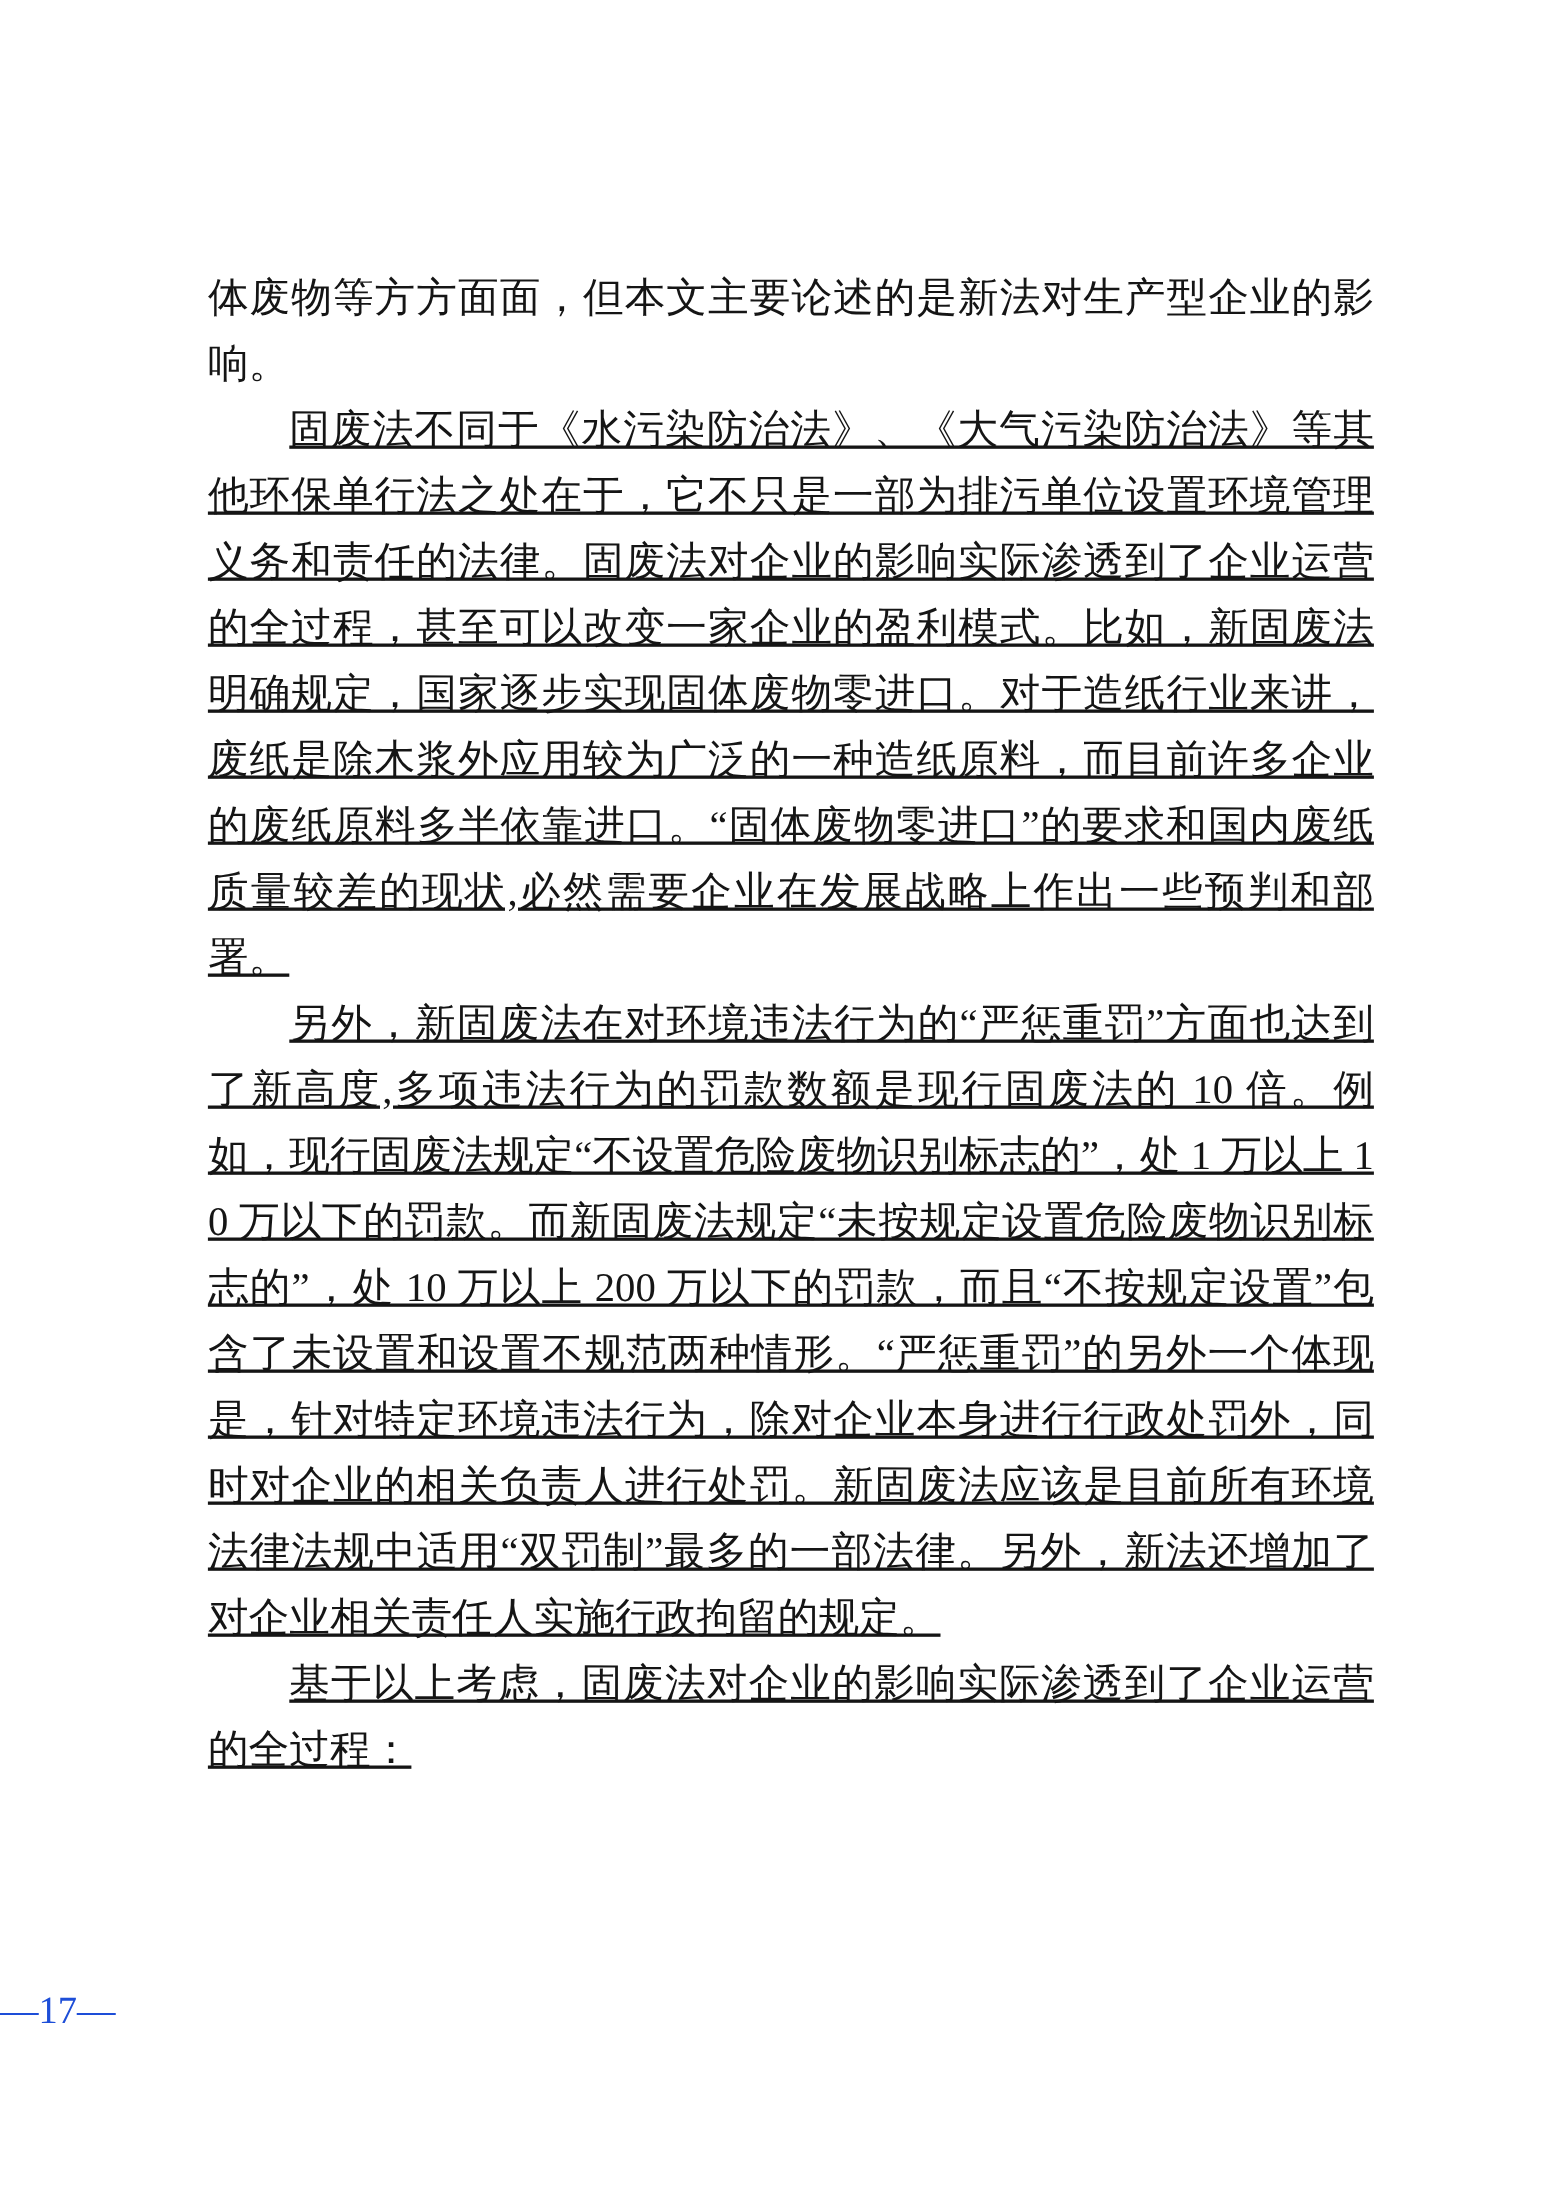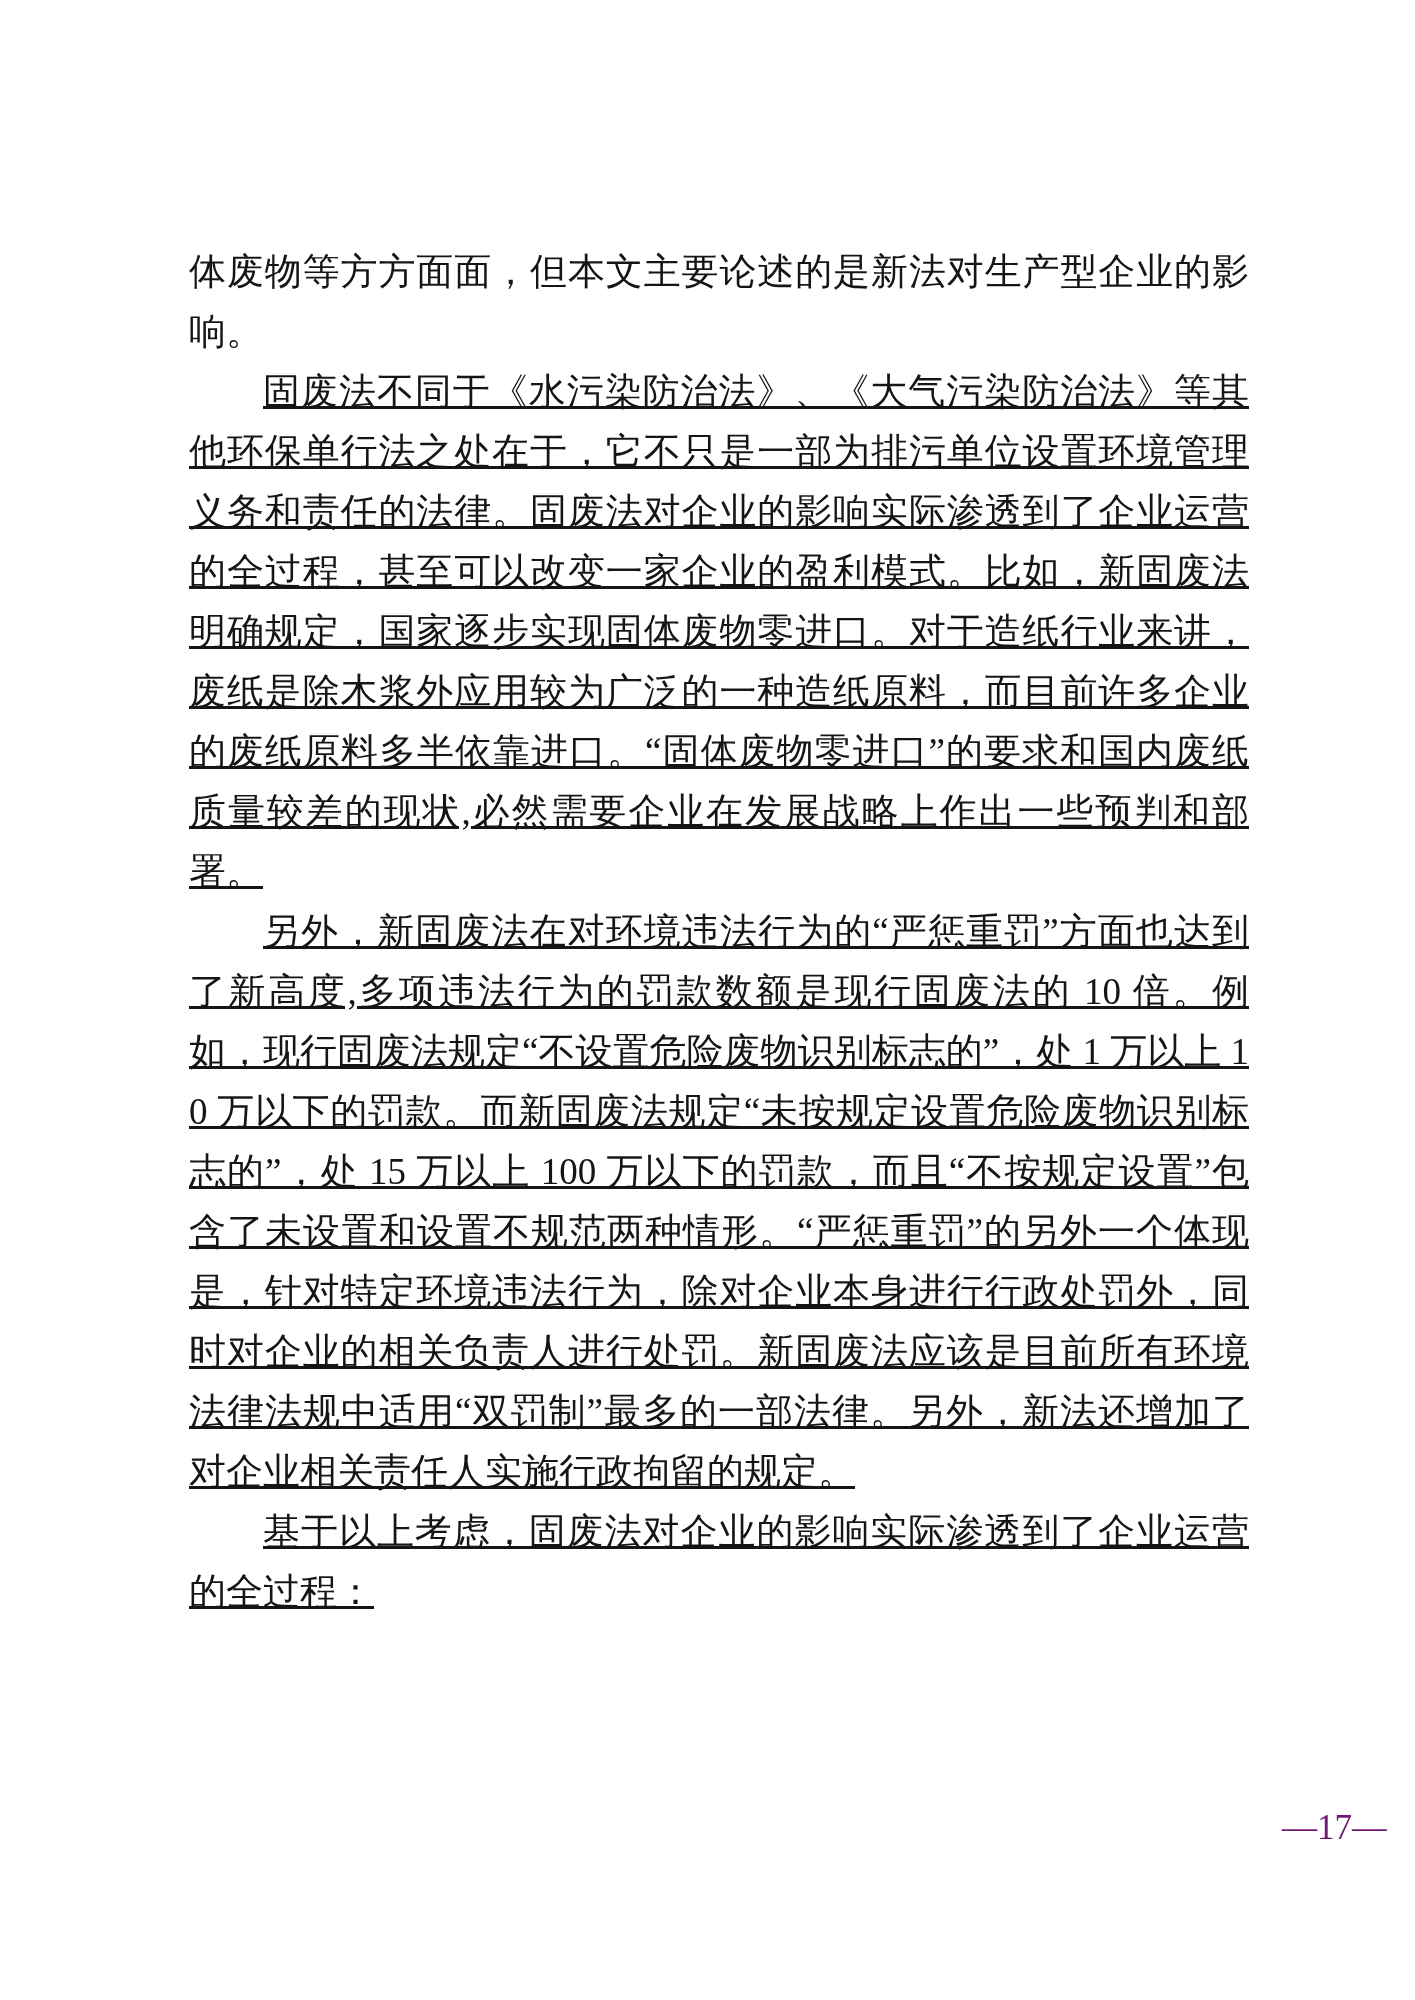--- a/index.html
+++ b/index.html
@@ -33,31 +33,31 @@
   }
   .content p.indent {
     text-indent: 2em;
     text-decoration: underline;
   }
   .page-footer {
     position: absolute;
     top: 1806px;
     left: 0;
     width: 100%;
-    text-align: right;
+    text-align: left;
     font-size: 35px;
     line-height: 44px;
-    color: #701a75;
+    color: #1d4ed8;
   }
 </style>
 </head>
 <body>
 
 <div class="page">
   <div class="content">
     <p class="no-indent">体废物等方方面面，但本文主要论述的是新法对生产型企业的影响。</p>
     <p class="indent">固废法不同于《水污染防治法》、《大气污染防治法》等其他环保单行法之处在于，它不只是一部为排污单位设置环境管理义务和责任的法律。固废法对企业的影响实际渗透到了企业运营的全过程，甚至可以改变一家企业的盈利模式。比如，新固废法明确规定，国家逐步实现固体废物零进口。对于造纸行业来讲，废纸是除木浆外应用较为广泛的一种造纸原料，而目前许多企业的废纸原料多半依靠进口。“固体废物零进口”的要求和国内废纸质量较差的现状,必然需要企业在发展战略上作出一些预判和部署。</p>
-    <p class="indent">另外，新固废法在对环境违法行为的“严惩重罚”方面也达到了新高度,多项违法行为的罚款数额是现行固废法的 10 倍。例如，现行固废法规定“不设置危险废物识别标志的”，处 1 万以上 10 万以下的罚款。而新固废法规定“未按规定设置危险废物识别标志的”，处 15 万以上 100 万以下的罚款，而且“不按规定设置”包含了未设置和设置不规范两种情形。“严惩重罚”的另外一个体现是，针对特定环境违法行为，除对企业本身进行行政处罚外，同时对企业的相关负责人进行处罚。新固废法应该是目前所有环境法律法规中适用“双罚制”最多的一部法律。另外，新法还增加了对企业相关责任人实施行政拘留的规定。</p>
+    <p class="indent">另外，新固废法在对环境违法行为的“严惩重罚”方面也达到了新高度,多项违法行为的罚款数额是现行固废法的 10 倍。例如，现行固废法规定“不设置危险废物识别标志的”，处 1 万以上 10 万以下的罚款。而新固废法规定“未按规定设置危险废物识别标志的”，处 10 万以上 200 万以下的罚款，而且“不按规定设置”包含了未设置和设置不规范两种情形。“严惩重罚”的另外一个体现是，针对特定环境违法行为，除对企业本身进行行政处罚外，同时对企业的相关负责人进行处罚。新固废法应该是目前所有环境法律法规中适用“双罚制”最多的一部法律。另外，新法还增加了对企业相关责任人实施行政拘留的规定。</p>
     <p class="indent">基于以上考虑，固废法对企业的影响实际渗透到了企业运营的全过程：</p>
   </div>
 
   <div class="page-footer">—17—</div>
 </div>
 
 </body></html>

